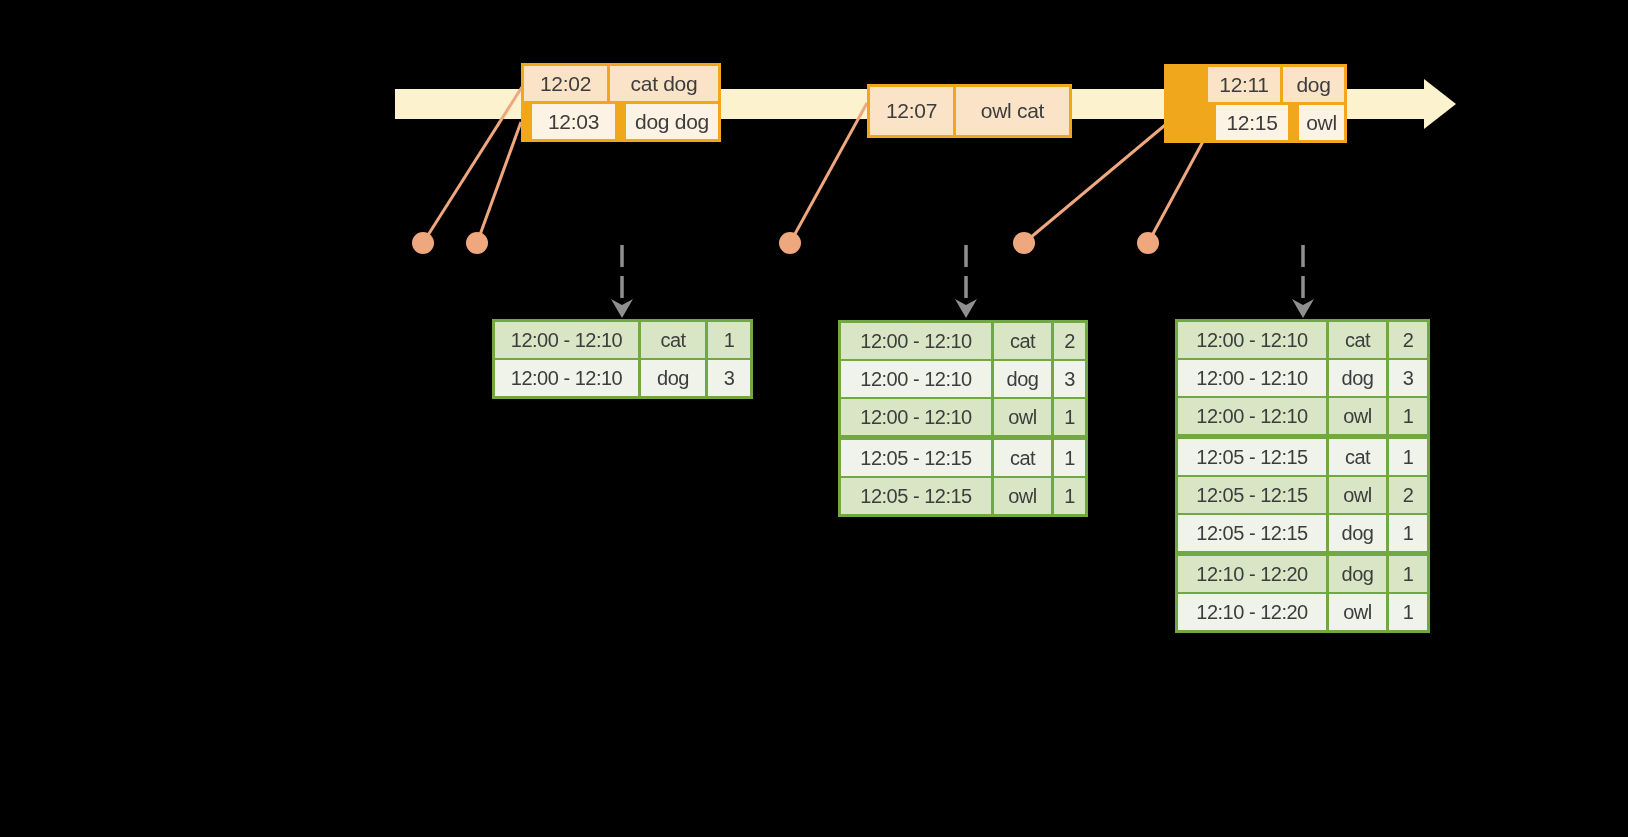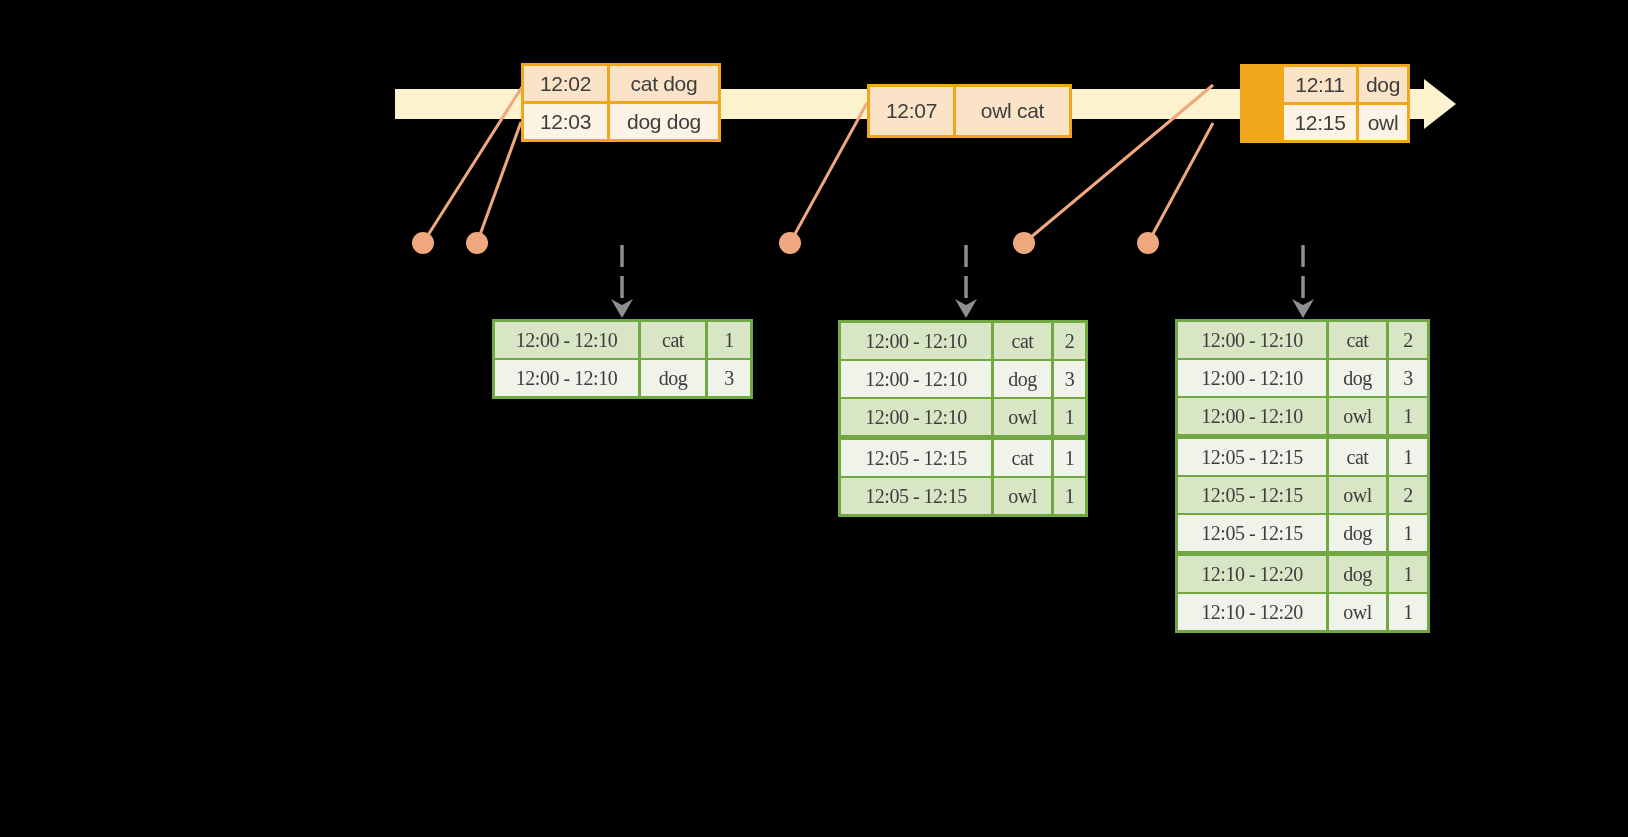--- a/index.html
+++ b/index.html
@@ -35,27 +35,27 @@
   .chev{fill:var(--arrow-gray);}
   
   .etable{
     position:absolute;background:var(--orange-border);padding:3px;
     display:flex;flex-direction:column;gap:3px;box-sizing:border-box;
   }
   .e-row{display:flex;gap:3px;height:35px;}
   .e-row.short{height:48px;}
   .ecell{display:flex;align-items:center;justify-content:center;font-size:21px;letter-spacing:-0.3px;}
   .e-row.dark  > .ecell{background:var(--peach-dark);}
-  .e-row.light > .ecell{background:var(--peach-light);}
+  .e-row.light > .ecell{background:var(--peach-light);margin-left:8px;}
   .etA .c1{width:83px;} .etB .c1{width:83px;} .etC .c1{width:72px;}
   .etable .c2{flex:1;}
   
   .gtable{
     position:absolute;background:var(--green-border);padding:3px;
-    display:inline-flex;flex-direction:column;box-sizing:border-box;font-family:Liberation Serif, serif;
+    display:inline-flex;flex-direction:column;box-sizing:border-box;
   }
   .g-row{display:flex;gap:3px;height:36px;}
   .g-row + .g-row{margin-top:2px;}
   .g-row.gsep{margin-top:5px;}
   .gcell{display:flex;align-items:center;justify-content:center;font-size:20px;letter-spacing:-0.5px;}
   .g-row.dark  > .gcell{background:var(--green-row-dark);}
   .g-row.light > .gcell{background:var(--green-row-light);}
   .rt1 .c1{width:143px;} .rt1 .c2{width:64px;} .rt1 .c3{width:42px;}
   .rt2 .c1{width:150px;} .rt2 .c2{width:57px;} .rt2 .c3{width:31px;}
   .rt3 .c1{width:148px;} .rt3 .c2{width:57px;} .rt3 .c3{width:38px;}
@@ -106,21 +106,21 @@
     </div>
   </div>
 
   <div class="etable etB" style="left:867px;top:84px;width:205px;">
     <div class="e-row dark short">
       <div class="ecell c1">12:07</div>
       <div class="ecell c2">owl cat</div>
     </div>
   </div>
 
-  <div class="etable etC" style="left:1240px;top:64px;width:170px;padding-left:44px;">
+  <div class="etable etC" style="left:1164px;top:64px;width:183px;padding-left:44px;">
     <div class="e-row dark">
       <div class="ecell c1">12:11</div>
       <div class="ecell c2">dog</div>
     </div>
     <div class="e-row light">
       <div class="ecell c1">12:15</div>
       <div class="ecell c2">owl</div>
     </div>
   </div>
 

